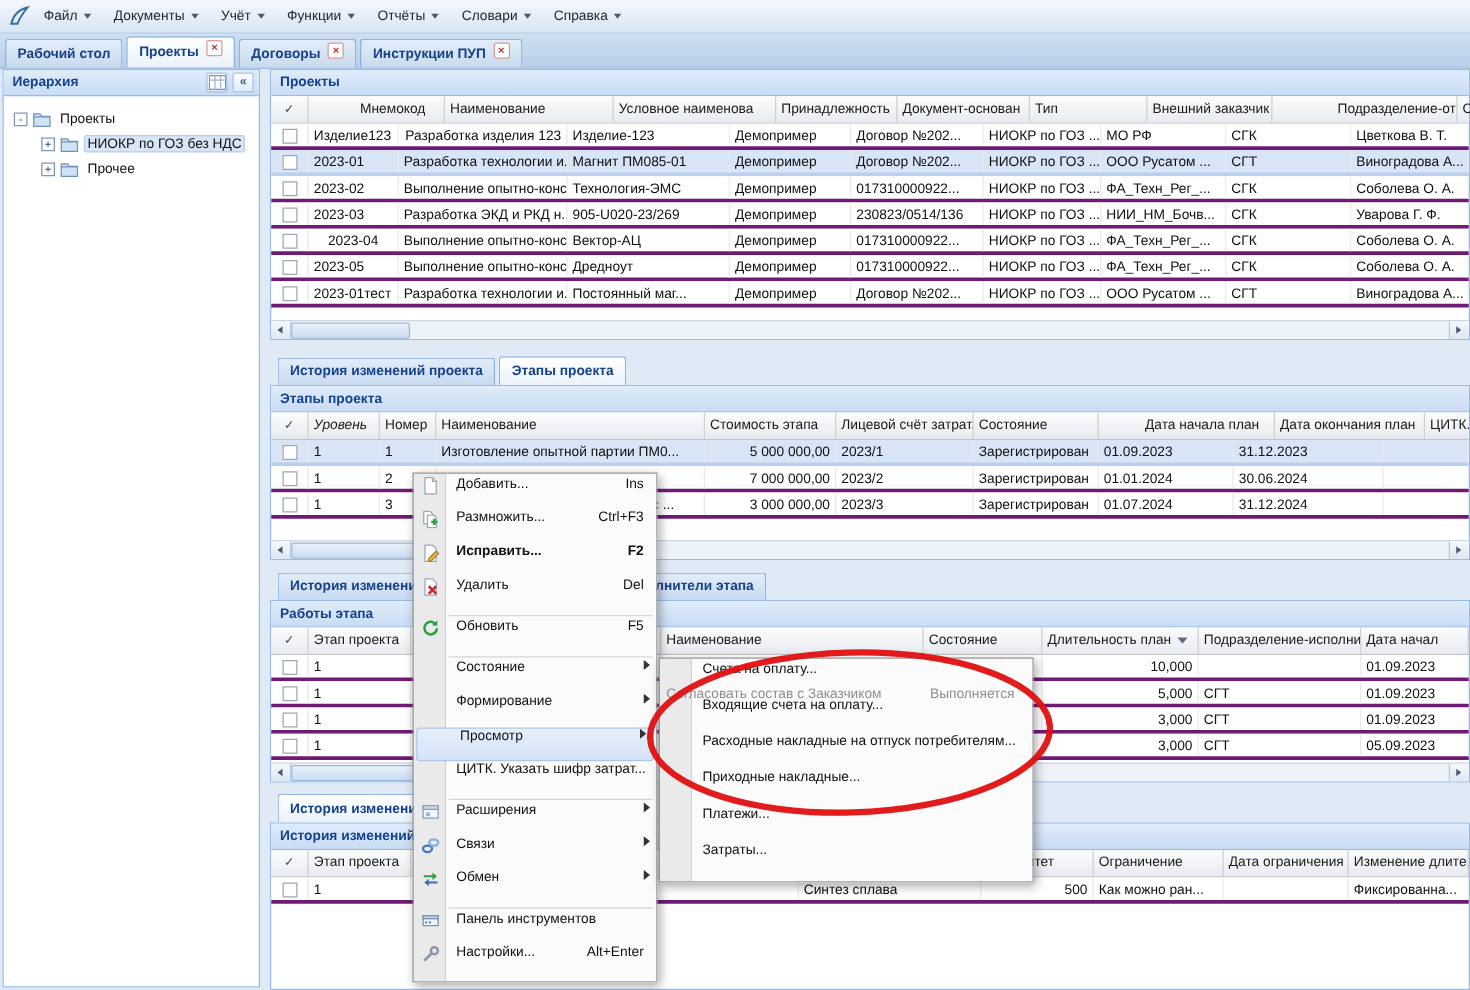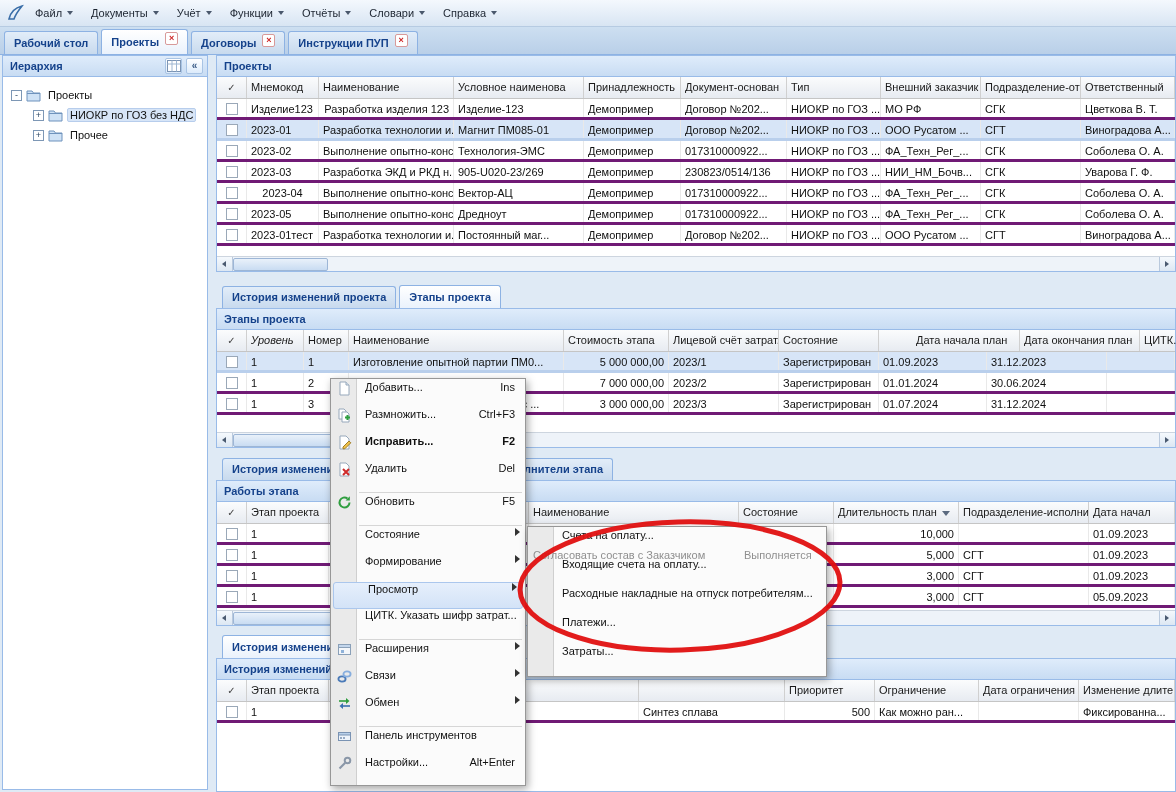--- a/index.html
+++ b/index.html
@@ -214,28 +214,28 @@
           <span class="tree-label">Прочее</span>
         </div>
       </div>
   </div>
 
   <div class="panel" id="panel-projects">
     <div class="panel-header">Проекты</div>
     <div id="grid-projects">
         <div class="grid-header">
           <div class="gh-cell cbcol" style="width: 30px;">✓</div>
-          <div class="gh-cell" style="width: 72px;"><span>Мнемокод</span></div>
+          <div class="gh-cell" style="width: 72px; margin-left: 37px;"><span>Мнемокод</span></div>
           <div class="gh-cell" style="width: 135px;"><span>Наименование</span></div>
           <div class="gh-cell" style="width: 130px;"><span>Условное наименова</span></div>
           <div class="gh-cell" style="width: 97px;"><span>Принадлежность</span></div>
           <div class="gh-cell" style="width: 106px;"><span>Документ-основан</span></div>
           <div class="gh-cell" style="width: 94px;"><span>Тип</span></div>
           <div class="gh-cell" style="width: 100px;"><span>Внешний заказчик</span></div>
-          <div class="gh-cell" style="width: 100px;"><span>Подразделение-от</span></div>
+          <div class="gh-cell" style="width: 100px; margin-left: 48px;"><span>Подразделение-от</span></div>
           <div class="gh-cell" style="width: 94px;"><span>Ответственный</span></div>
         </div>
         <div class="grid-row">
           <div class="gc cbcol" style="width: 30px;">
             <span class="cb"></span>
           </div>
           <div class="gc" style="width: 72px;">Изделие123</div>
           <div class="gc" style="width: 135px; text-align: right;">Разработка изделия 123</div>
           <div class="gc" style="width: 130px;">Изделие-123</div>
           <div class="gc" style="width: 97px;">Демопример</div>
@@ -661,20 +661,24 @@
       <div class="mi">
         <span class="ico"></span>
         <span class="lbl">Входящие счета на оплату...</span>
       </div>
       <div class="mi">
         <span class="ico"></span>
         <span class="lbl">Расходные накладные на отпуск потребителям...</span>
       </div>
       <div class="mi">
         <span class="ico"></span>
+        <span class="lbl">Приходные накладные...</span>
+      </div>
+      <div class="mi">
+        <span class="ico"></span>
         <span class="lbl">Платежи...</span>
       </div>
       <div class="mi">
         <span class="ico"></span>
         <span class="lbl">Затраты...</span>
       </div>
     </div>
 
   <div class="ghost" id="ghost-name">Согласовать состав с Заказчиком</div>
   <div class="ghost" id="ghost-state">Выполняется</div>

